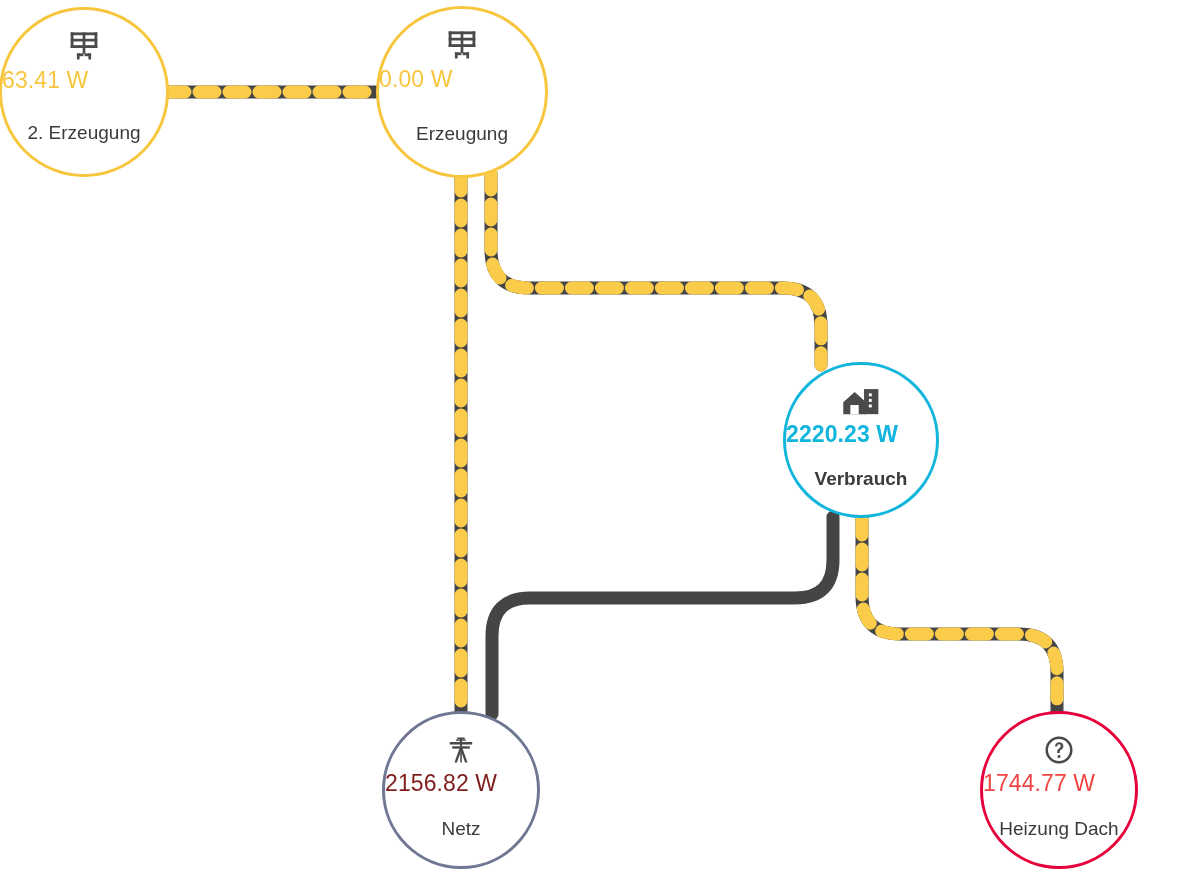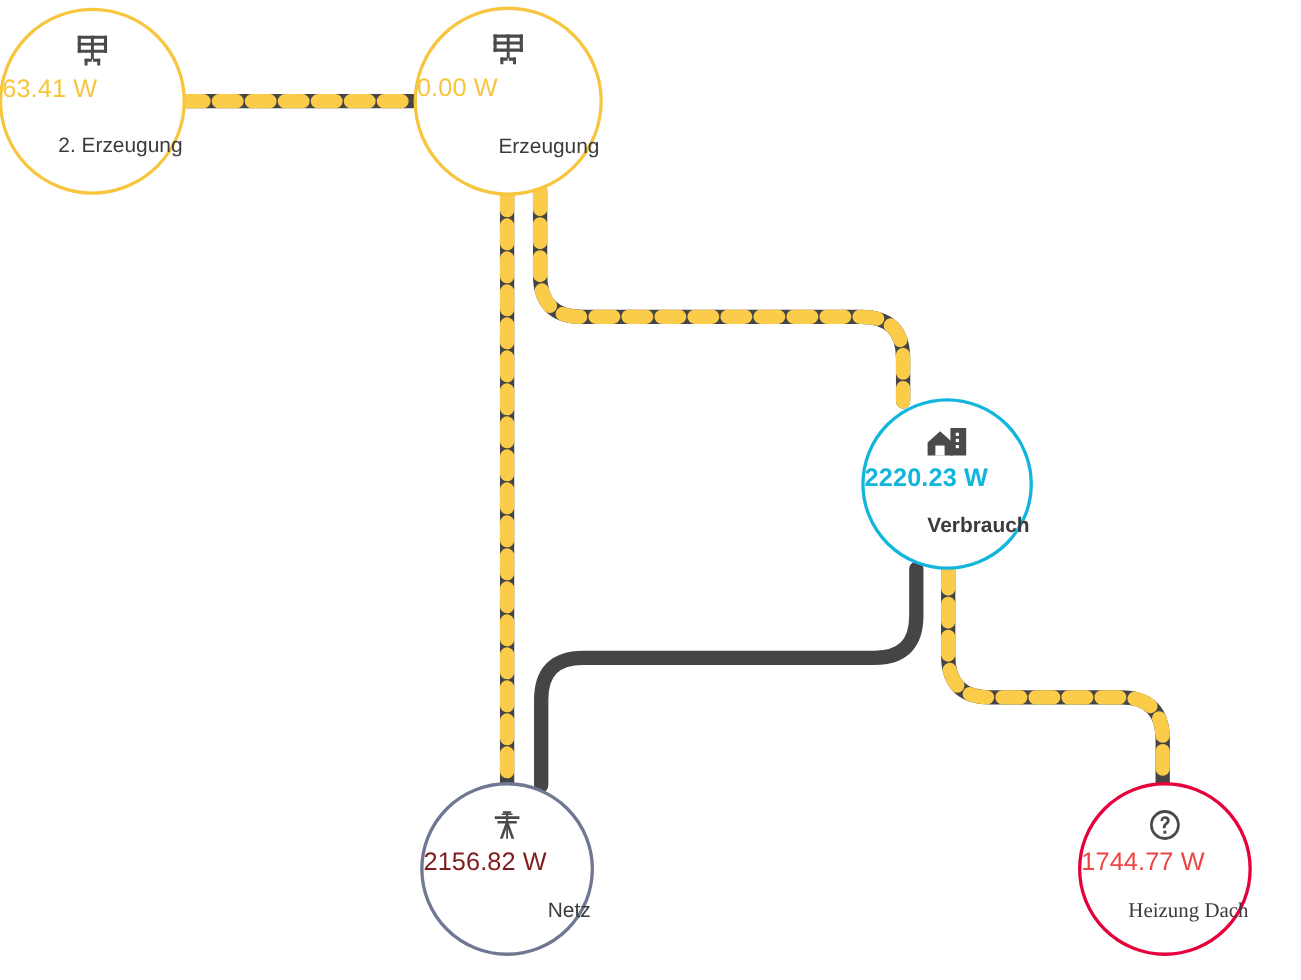--- a/index.html
+++ b/index.html
@@ -48,21 +48,21 @@
     right: 0;
     text-align: left;
     font-size: 23px;
     letter-spacing: 0.1px;
     white-space: nowrap;
   }
   .node-label {
     position: absolute;
     left: 0;
     right: 0;
-    text-align: right;
+    text-align: center;
     font-size: 19px;
     color: #3b3b3b;
     white-space: nowrap;
   }
   .dash-anim {
     animation: dashmove 3s linear infinite;
   }
   @keyframes dashmove {
     to { stroke-dashoffset: -200; }
   }
@@ -170,16 +170,16 @@
 
   <div class="node" style="width: 158px; height: 158px; left: 980px; top: 711px; border: 3px solid rgb(230, 0, 60);">
     <div class="node-icon" style="top: 15.8px; height: 36px;">
       <svg width="32" height="32" viewBox="0 0 24 24" aria-hidden="true">
         <circle cx="12" cy="12" r="9.2" fill="none" stroke="#4A4A4A" stroke-width="1.9"></circle>
         <path d="M9.0 9.3 c0-1.9 1.4-3.2 3.2-3.2 c1.8 0 3.1 1.2 3.1 2.9 c0 1.5-0.9 2.2-1.8 2.9 c-0.7 0.55-1.0 1.0-1.0 1.9 l0 0.5 h-1.9 l0-0.8 c0-1.3 0.5-2.0 1.4-2.7 c0.8-0.6 1.3-1.0 1.3-1.8 c0-0.8-0.6-1.3-1.3-1.3 c-0.8 0-1.35 0.6-1.35 1.6 z" fill="#4A4A4A"></path>
         <rect x="11.0" y="15.9" width="2.0" height="2.0" fill="#4A4A4A"></rect>
       </svg>
     </div>
     <div class="node-value" style="top: 55.8px; color: #ef4444;">1744.77 W</div>
-    <div class="node-label" style="top: 104.28px; font-family: Liberation Serif, serif;">Heizung Dach</div>
+    <div class="node-label" style="top: 104.28px;">Heizung Dach</div>
   </div>
 
 </div>
 
 </body></html>

